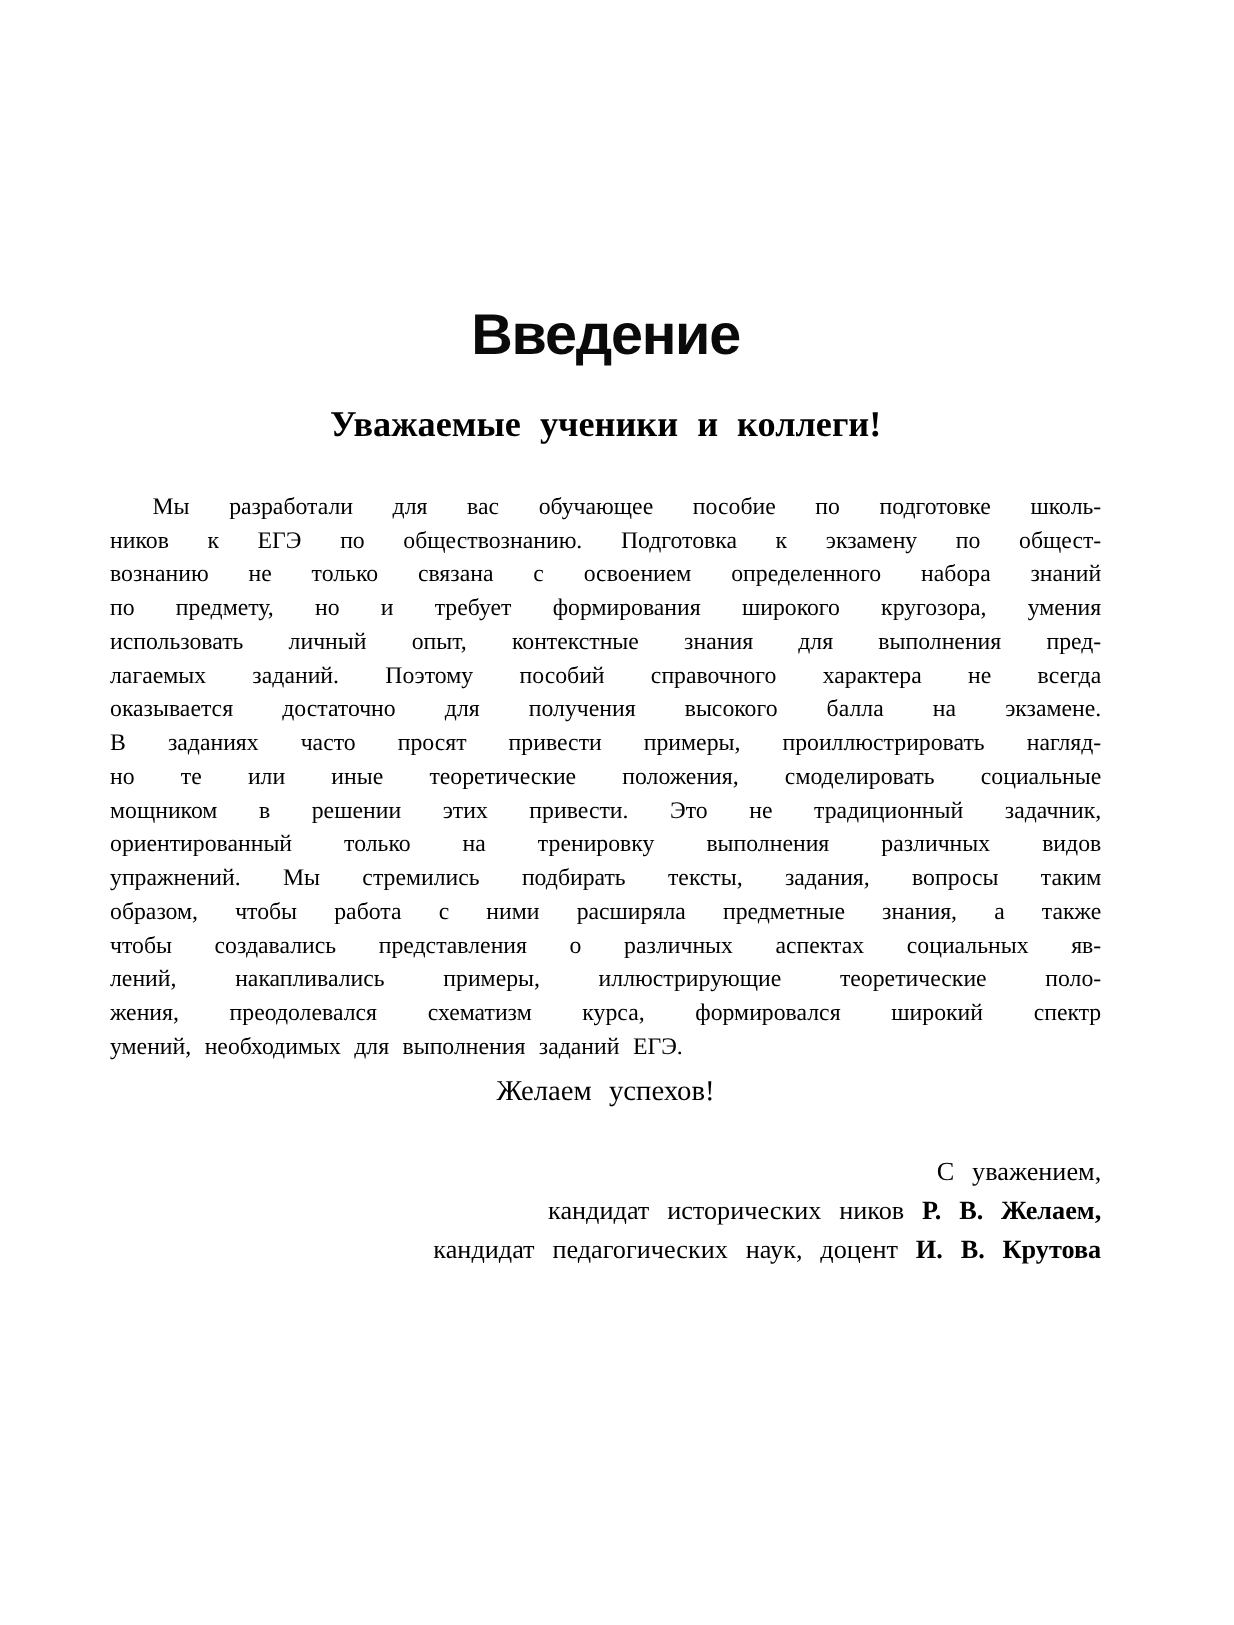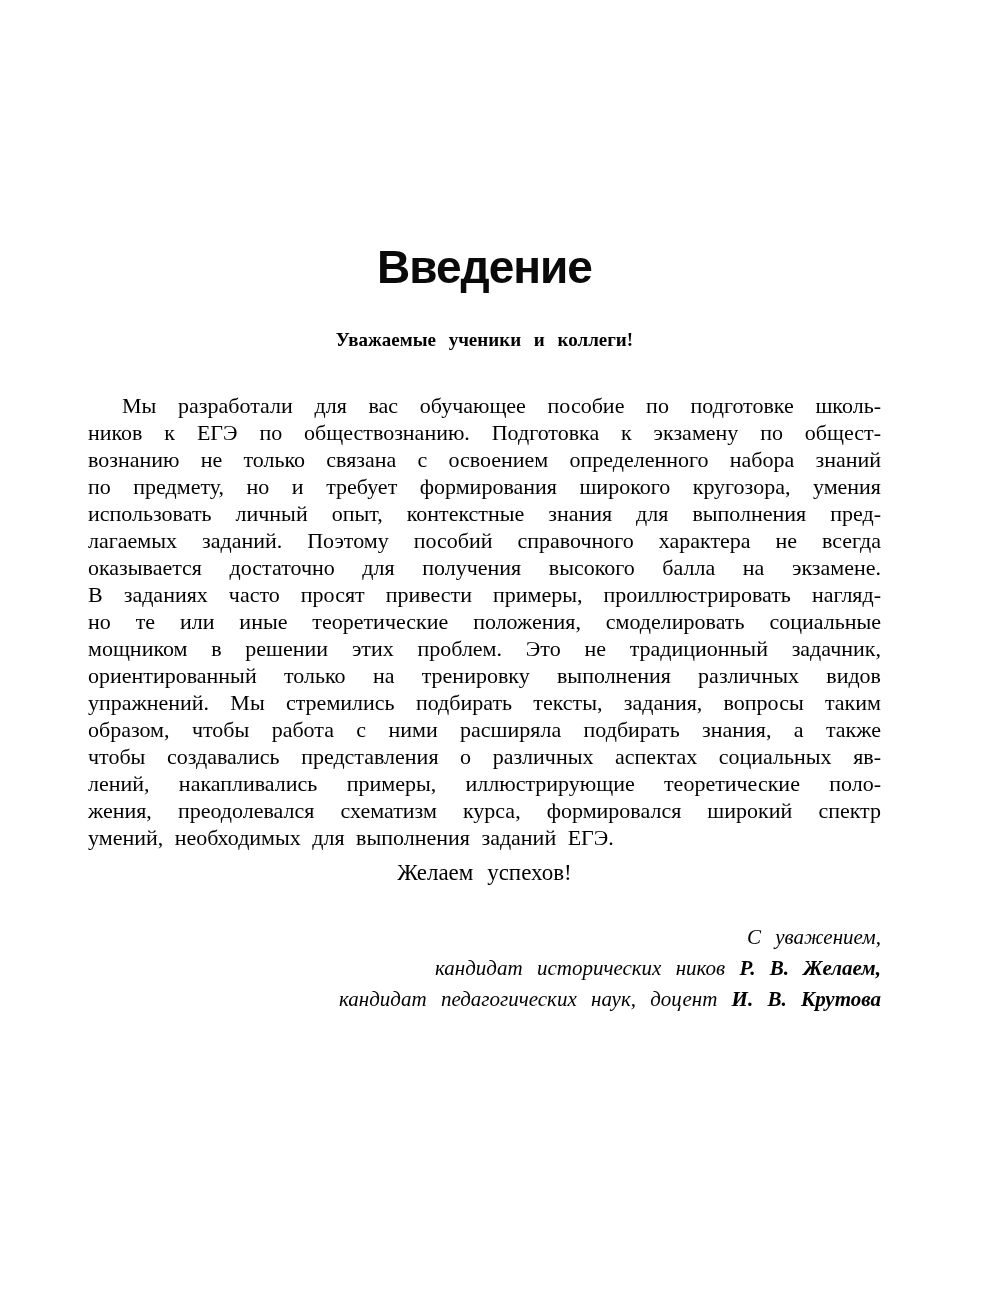--- a/index.html
+++ b/index.html
@@ -29,29 +29,29 @@
     font-weight: bold;
     font-size: 46px;
     line-height: 48px;
     letter-spacing: -1px;
     color: #0a0a0a;
   }
   .greeting {
     margin-top: 34px;
     text-align: center;
     font-weight: bold;
-    font-size: 19px;
+    font-size: 29px;
     line-height: 30px;
     word-spacing: 8px;
   }
   .body-block {
     margin-top: 37px;
   }
   .body-line {
-    font-size: 22px;
+    font-size: 19px;
     line-height: 27px;
     text-align: justify;
     text-align-last: justify;
     white-space: normal;
     word-spacing: 2px;
   }
   .body-line.first {
     text-indent: 34px;
   }
   .body-line.last {
@@ -62,21 +62,20 @@
     margin-top: 7px;
     text-align: center;
     font-weight: normal;
     font-size: 23px;
     line-height: 30px;
     word-spacing: 8px;
   }
   .signature {
     margin-top: 34px;
     text-align: right;
-    font-style: italic;
     font-size: 21px;
     line-height: 31px;
     word-spacing: 9px;
   }
   .signature .name {
     font-weight: bold;
   }
 </style>
 </head>
 <body>
@@ -91,24 +90,24 @@
     <div class="body-block">
       <div class="body-line first">Мы разработали для вас обучающее пособие по подготовке школь-</div>
       <div class="body-line">ников к ЕГЭ по обществознанию. Подготовка к экзамену по общест-</div>
       <div class="body-line">вознанию не только связана с освоением определенного набора знаний</div>
       <div class="body-line">по предмету, но и требует формирования широкого кругозора, умения</div>
       <div class="body-line">использовать личный опыт, контекстные знания для выполнения пред-</div>
       <div class="body-line">лагаемых заданий. Поэтому пособий справочного характера не всегда</div>
       <div class="body-line">оказывается достаточно для получения высокого балла на экзамене.</div>
       <div class="body-line">В заданиях часто просят привести примеры, проиллюстрировать нагляд-</div>
       <div class="body-line">но те или иные теоретические положения, смоделировать социальные</div>
-      <div class="body-line">мощником в решении этих проблем. Это не традиционный задачник,</div>
+      <div class="body-line">мощником в решении этих привести. Это не традиционный задачник,</div>
       <div class="body-line">ориентированный только на тренировку выполнения различных видов</div>
       <div class="body-line">упражнений. Мы стремились подбирать тексты, задания, вопросы таким</div>
-      <div class="body-line">образом, чтобы работа с ними расширяла подбирать знания, а также</div>
+      <div class="body-line">образом, чтобы работа с ними расширяла предметные знания, а также</div>
       <div class="body-line">чтобы создавались представления о различных аспектах социальных яв-</div>
       <div class="body-line">лений, накапливались примеры, иллюстрирующие теоретические поло-</div>
       <div class="body-line">жения, преодолевался схематизм курса, формировался широкий спектр</div>
       <div class="body-line last">умений, необходимых для выполнения заданий ЕГЭ.</div>
     </div>
 
     <div class="closing">Желаем успехов!</div>
 
     <div class="signature">
       <div>

